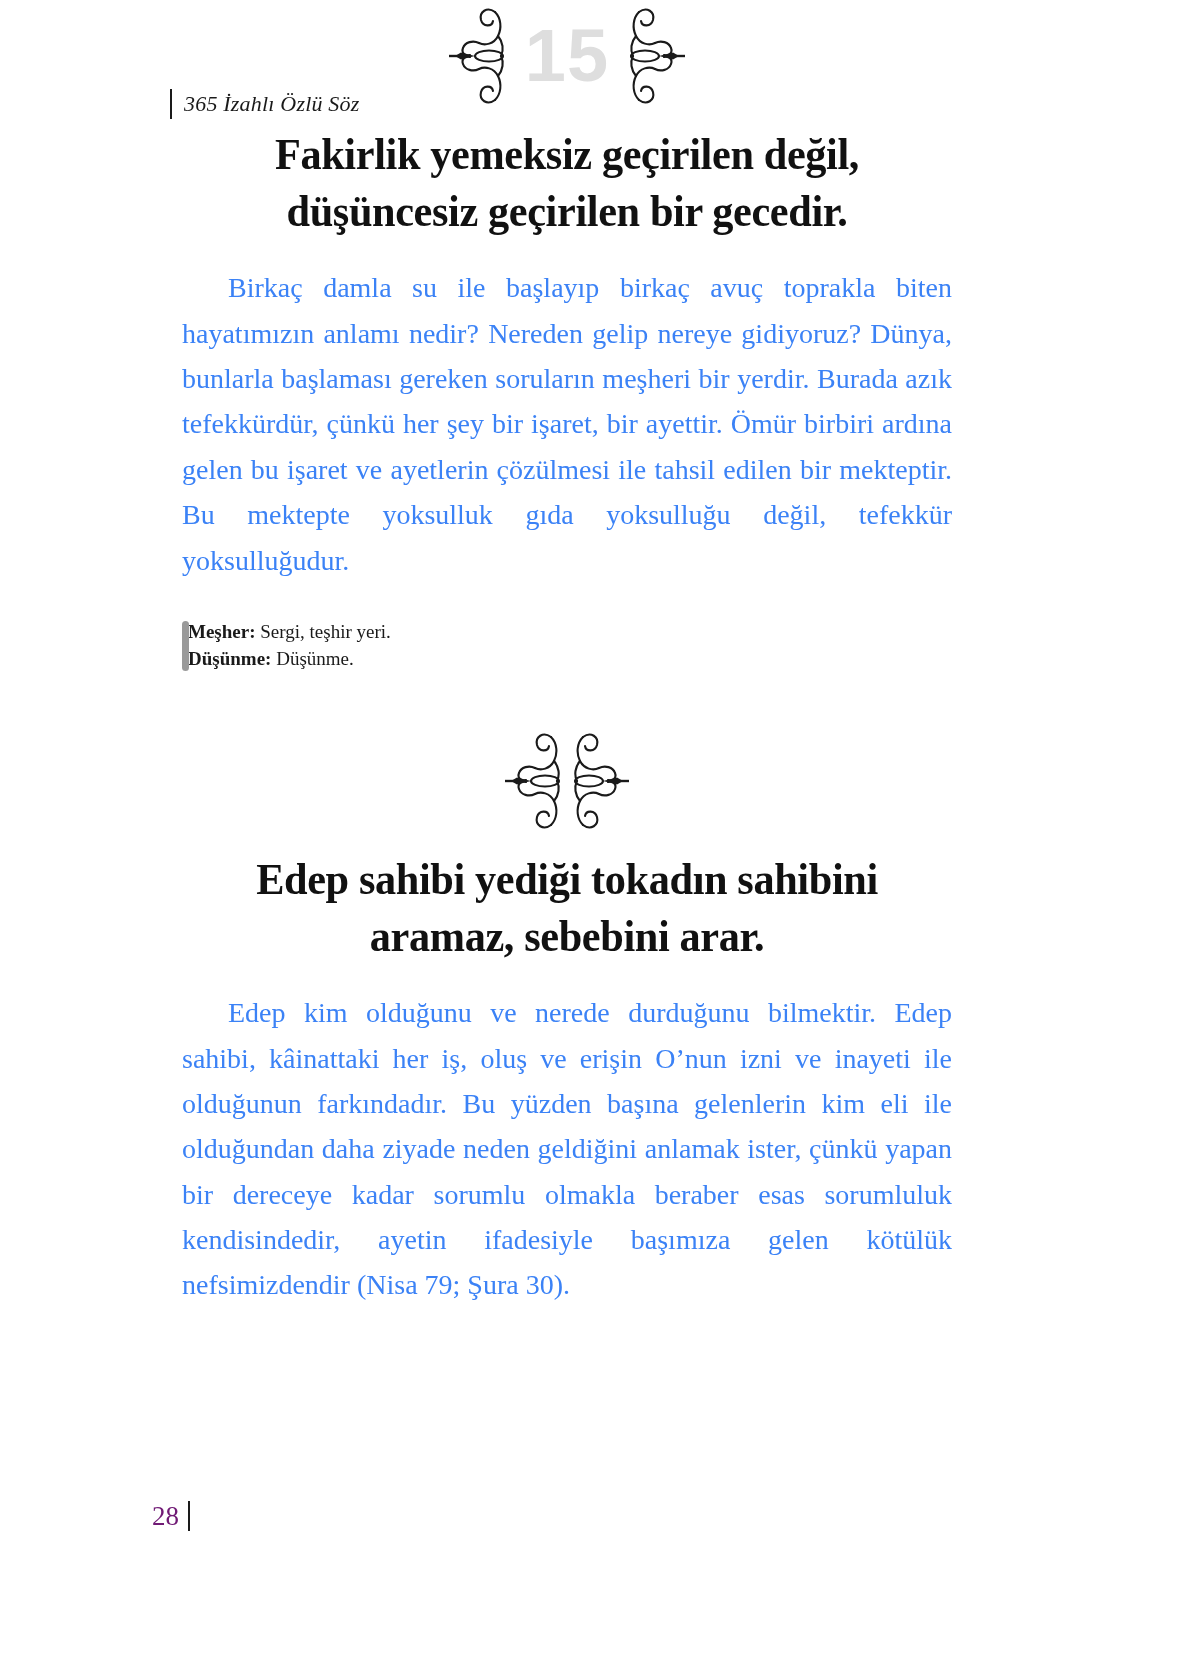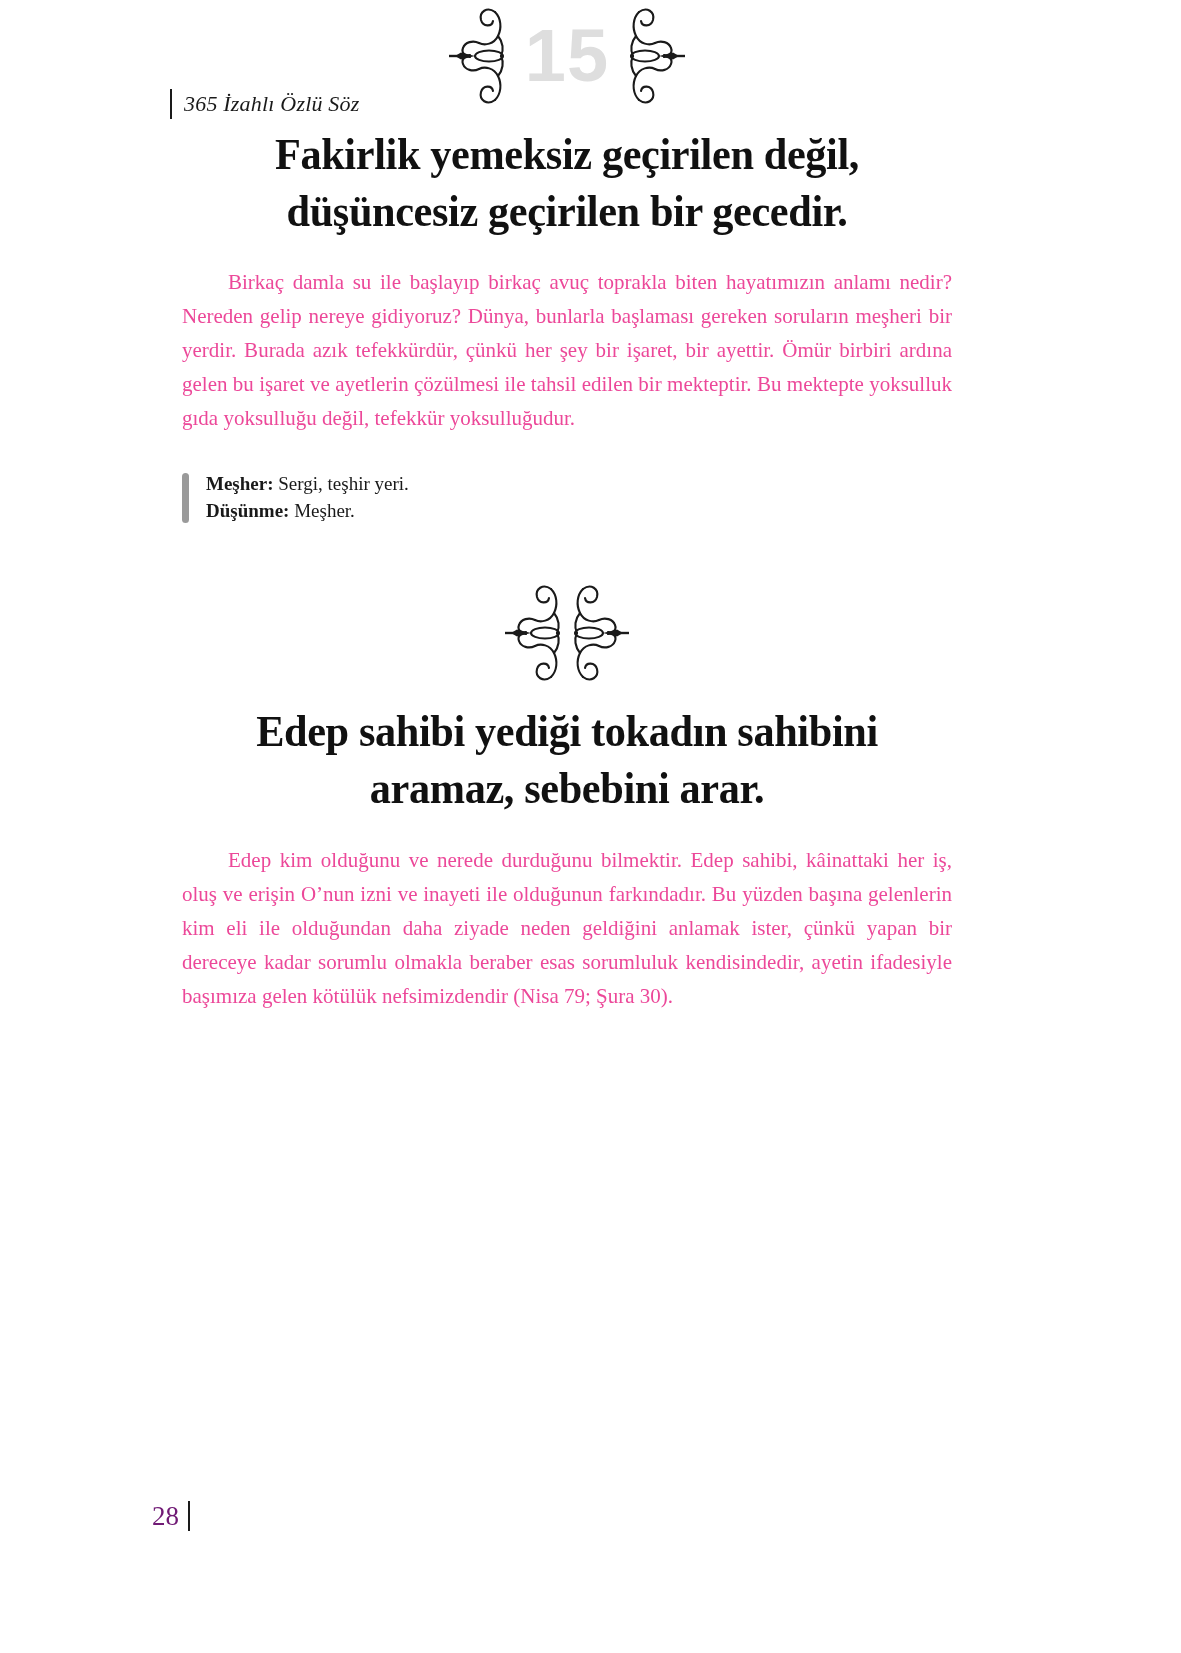--- a/index.html
+++ b/index.html
@@ -93,33 +93,33 @@
     text-align: center;
     color: #111111;
     letter-spacing: -0.4px;
     transform: scaleX(0.94);
     transform-origin: center;
   }
 
   
   .entry-body {
     margin: 26px 0 0 0;
-    font-size: 21px;
+    font-size: 28px;
     line-height: 1.62;
     text-align: justify;
     text-justify: inter-word;
     text-indent: 46px;
-    color: #ec4899;
+    color: #3b82f6;
     hyphens: manual;
   }
 
   
   .glossary {
     margin-top: 36px;
-    padding-left: 24px;
+    padding-left: 6px;
     position: relative;
     min-height: 30px;
   }
   .glossary-rule {
     position: absolute;
     left: 0;
     top: 2px;
     bottom: 2px;
     width: 7px;
     border-radius: 4px;
@@ -215,21 +215,21 @@
       <p class="entry-body">Birkaç damla su ile başlayıp birkaç avuç toprakla biten hayatımızın anlamı nedir? Nereden gelip nereye gidiyoruz? Dünya, bunlarla başlaması gereken soruların meşheri bir yerdir. Burada azık tefekkürdür, çünkü her şey bir işaret, bir ayettir. Ömür birbiri ardına gelen bu işaret ve ayetlerin çözülmesi ile tahsil edilen bir mekteptir. Bu mektepte yoksulluk gıda yoksulluğu değil, tefekkür yoksulluğudur.</p>
 
       <div class="glossary">
         <div class="glossary-rule"></div>
         <div class="glossary-line">
           <span class="glossary-term">Meşher:</span>
           <span class="glossary-def">Sergi, teşhir yeri.</span>
         </div>
         <div class="glossary-line">
           <span class="glossary-term">Düşünme:</span>
-          <span class="glossary-def">Meşher.</span>
+          <span class="glossary-def">Düşünme.</span>
         </div>
       </div>
     </div>
 
     <div class="spacer-between"></div>
 
     <div>
 
       <div class="entry-mark">
         <svg class="orn left" viewBox="0 0 62 108">

